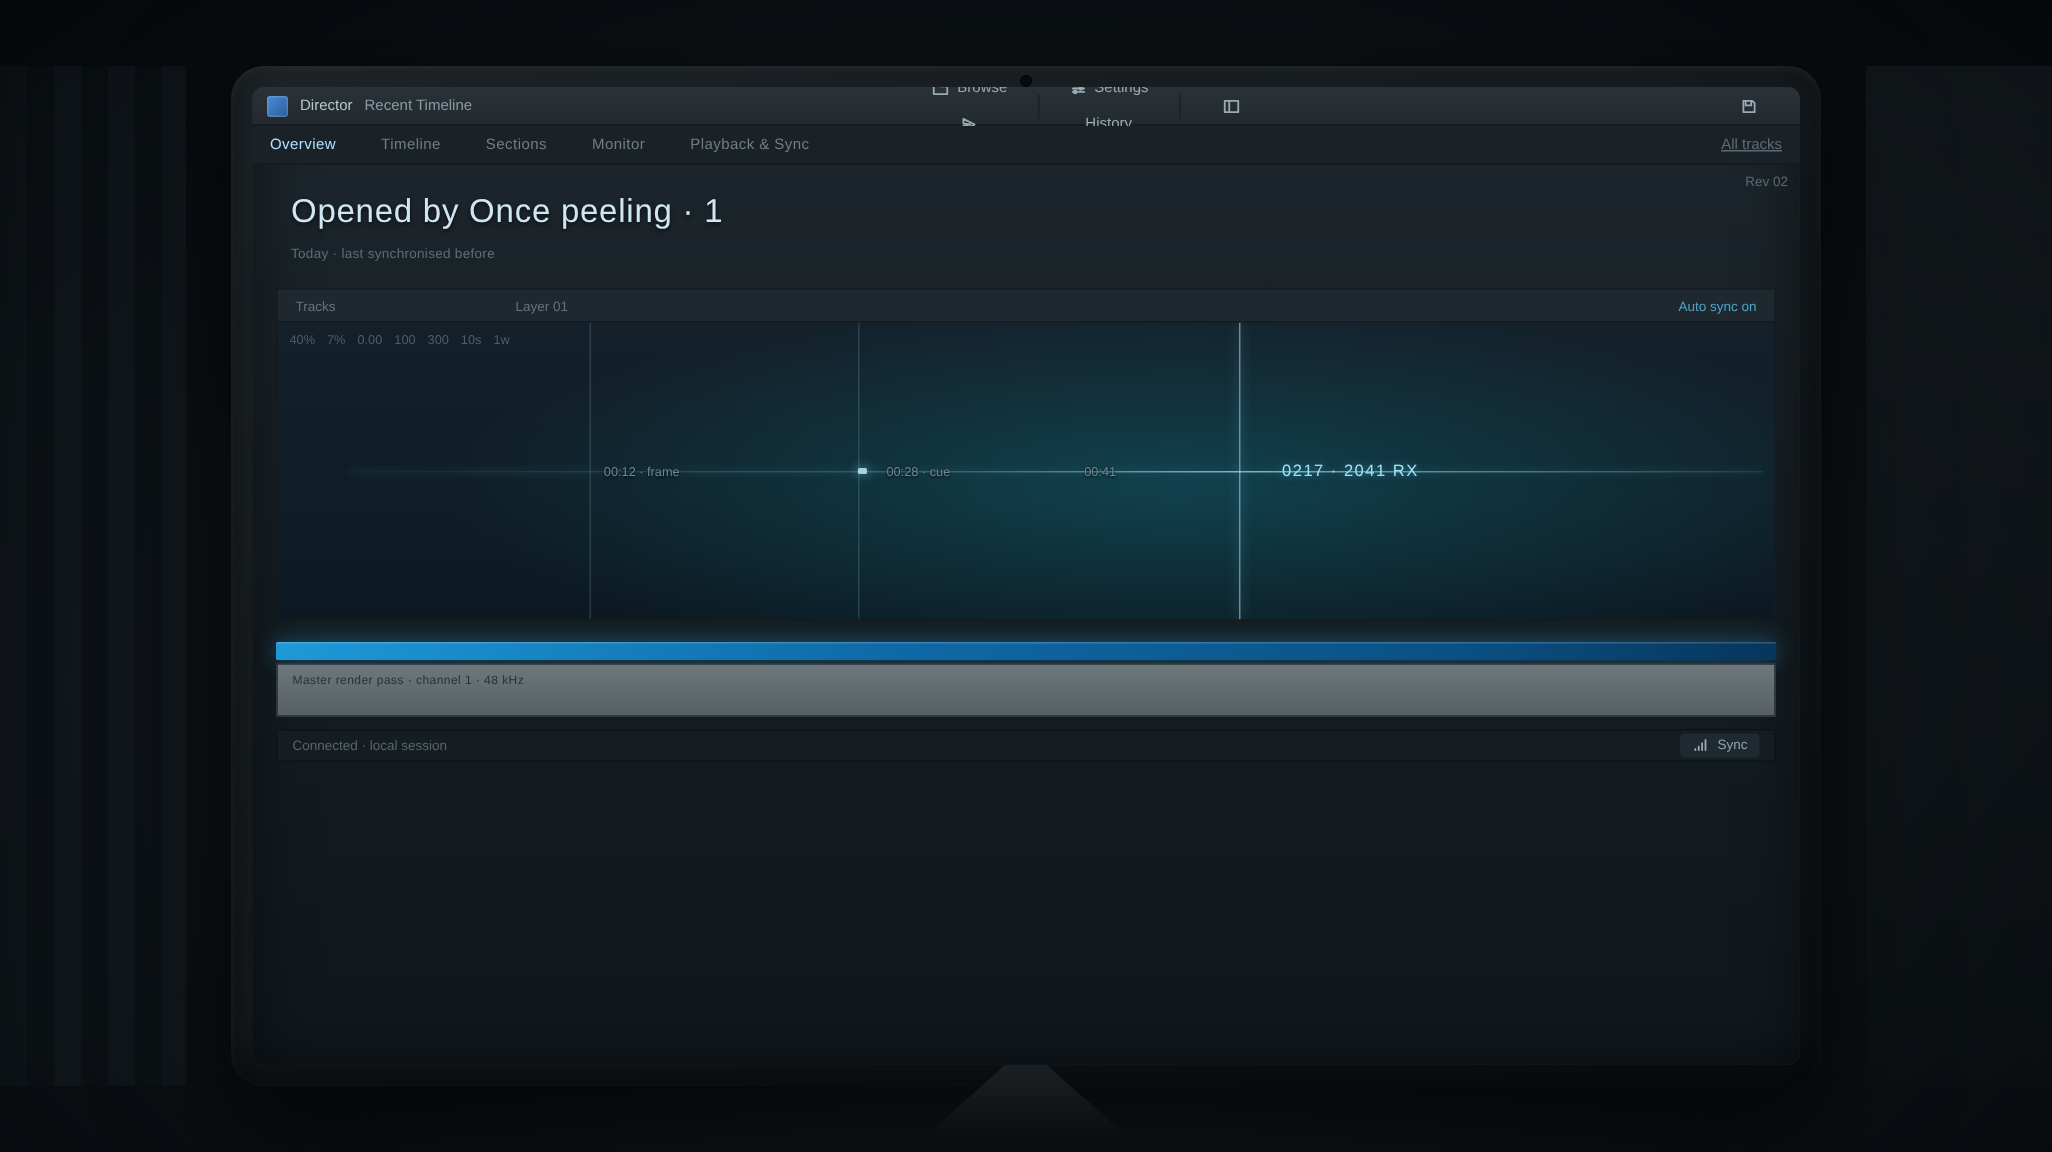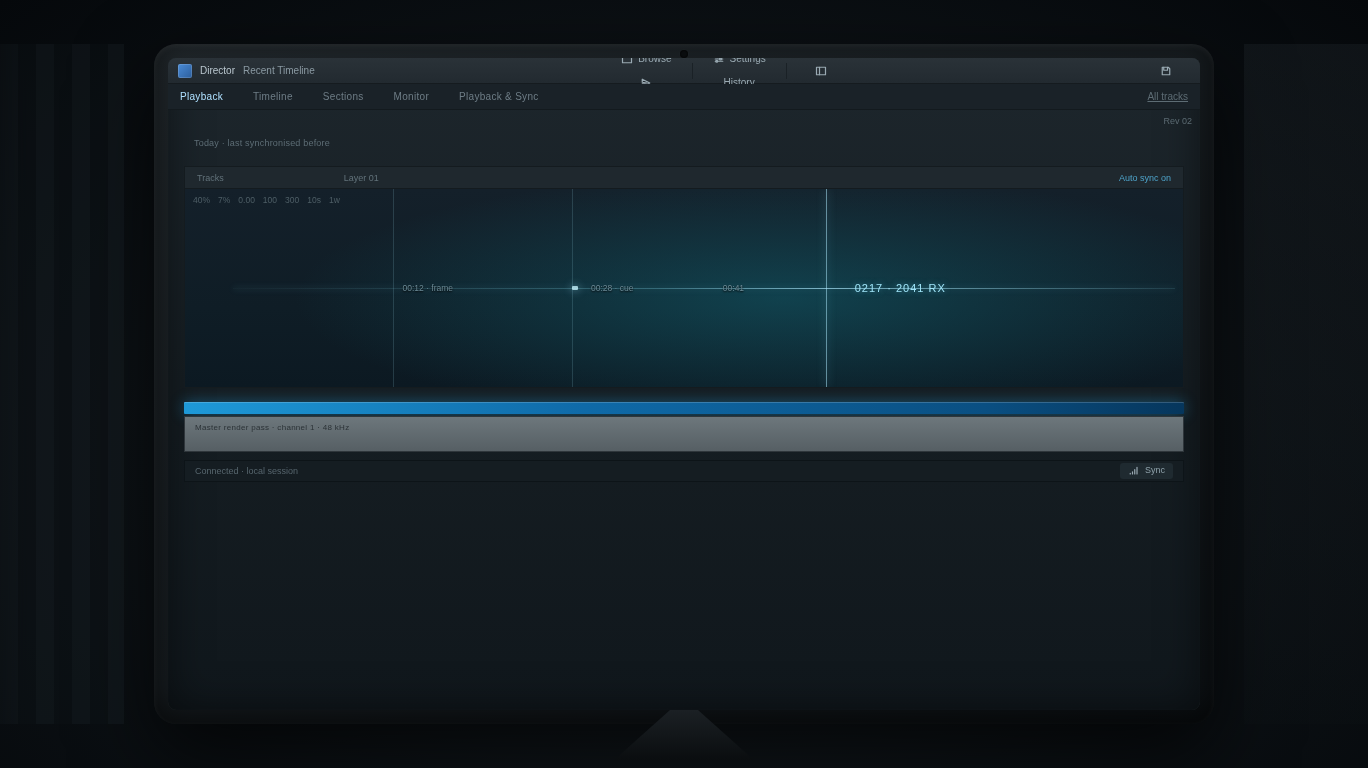--- a/index.html
+++ b/index.html
@@ -279,30 +279,31 @@
                 <path d="M5 3v4h5V3"></path>
               </svg></span>
         </div>
         <div class="tb-btn" style="color:#bfe6ff">
           <span>Done</span>
         </div>
       </div>
     </div>
 
     <div class="subnav">
-      <span class="tab active">Playback</span>
+      <span class="tab active">Overview</span>
       <span class="tab">Timeline</span>
       <span class="tab">Sections</span>
       <span class="tab">Monitor</span>
       <span class="tab">Playback &amp; Sync</span>
       <span class="right">All tracks</span>
     </div>
     <div class="corner-badge">Rev 02</div>
 
     <div class="page-header">
+      <div class="page-title">Opened by Once peeling · 1</div>
       <div class="page-sub">Today · last synchronised before</div>
     </div>
 
     <div class="panel-head">
       <span class="label1">Tracks</span>
       <span class="mid">Layer 01</span>
       <span class="right">Auto sync on</span>
     </div>
 
     <div class="chart">

